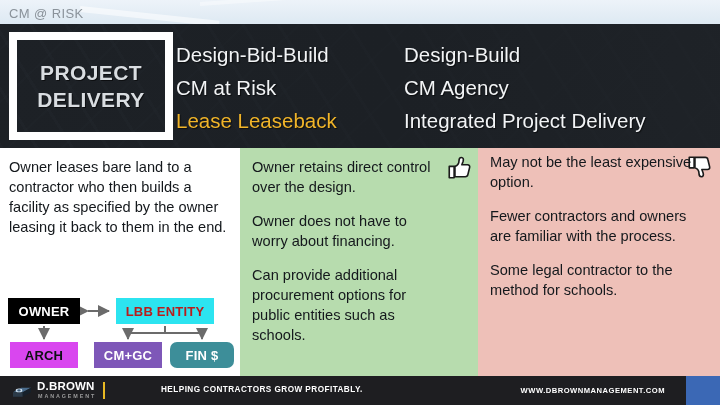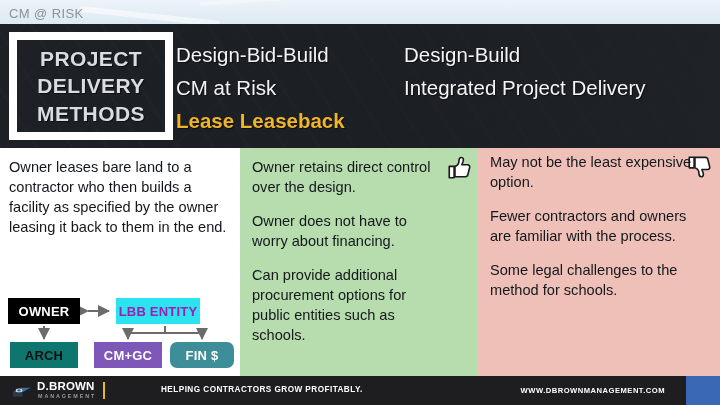--- a/index.html
+++ b/index.html
@@ -117,21 +117,21 @@
   .methods .col.second { width: 300px; }
   .m-item {
     color: #f2f4f6;
     font-size: 20.5px;
     line-height: 33px;
     white-space: nowrap;
     text-shadow: 1px 1px 1px rgba(0,0,0,.6);
   }
   .m-item.hl {
     color: #f0b429;
-    font-weight: bold;
+    font-weight: normal;
   }
 
   
   .panels {
     position: absolute;
     left: 0; top: 148px; width: 720px; height: 228px;
     display: flex;
     z-index: 3;
   }
   .panel-white { width: 240px; background: #ffffff; position: relative; }
@@ -173,22 +173,22 @@
   .dbox {
     position: absolute;
     display: flex; align-items: center; justify-content: center;
     font-weight: bold;
     font-size: 13px;
     letter-spacing: .2px;
     box-sizing: border-box;
     white-space: nowrap;
   }
   .d-owner { left: 2px;  top: 12px; width: 72px;  height: 26px; background: #000000; color: #ffffff; }
-  .d-lbb   { left: 110px;top: 12px; width: 84px;  height: 26px; background: #2ce4f0; color: #a21caf; }
-  .d-arch  { left: 4px;  top: 56px; width: 68px;  height: 26px; background: #0f766e; color: #0c1012; }
+  .d-lbb   { left: 110px;top: 12px; width: 98px;  height: 26px; background: #2ce4f0; color: #b91c1c; }
+  .d-arch  { left: 4px;  top: 56px; width: 68px;  height: 26px; background: #d946ef; color: #0c1012; }
   .d-cmgc  { left: 88px; top: 56px; width: 68px;  height: 26px; background: #7e57b8; color: #ffffff; }
   .d-fin   { left: 164px;top: 56px; width: 64px;  height: 26px; background: #3d8e99; color: #ffffff; border-radius: 7px; }
   .diagram svg { position: absolute; left: 0; top: 0; }
 
   
   .footer {
     position: absolute;
     left: 0; top: 376px; width: 720px; height: 29px;
     background: #1e1e21;
     z-index: 5;
@@ -250,31 +250,31 @@
 
   <div class="slide-label">CM @ RISK</div>
 
   <div class="header-band">
     <div class="truss"></div>
     <div class="scrim"></div>
 
     <div class="title-box">
       <div class="tl">PROJECT</div>
       <div class="tl">DELIVERY</div>
-      <div class="tl">METHODS</div>
     </div>
 
     <div class="methods">
       <div class="col">
         <div class="m-item">Design-Bid-Build</div>
         <div class="m-item">CM at Risk</div>
         <div class="m-item hl">Lease Leaseback</div>
       </div>
       <div class="col second">
         <div class="m-item">Design-Build</div>
+        <div class="m-item">CM Agency</div>
         <div class="m-item">Integrated Project Delivery</div>
       </div>
     </div>
   </div>
 
   <div class="panels">
 
     <div class="panel-white">
       <div class="body-text">Owner leases bare land to a contractor who then builds a facility as specified by the owner leasing it back to them in the end.</div>
 
@@ -319,21 +319,21 @@
     </div>
 
     <div class="panel-pink">
       <svg class="thumb thumb-down" viewBox="0 0 32 32">
         <path d="M4,4 h6 v13 h-6 z" fill="#ffffff" stroke="#1a1a1a" stroke-width="2" stroke-linejoin="round"></path>
         <path d="M11,17 c3,1 5,4 5,7 c0,2 1,4 3,4 c2,0 3,-2 2,-5 l-1.5,-4 h7 c2,0 3,-1.4 2.6,-3.2 l-2.2,-9 c-0.3,-1.5 -1.6,-2.6 -3.2,-2.6 h-12.7 z" fill="#ffffff" stroke="#1a1a1a" stroke-width="2" stroke-linejoin="round"></path>
       </svg>
       <div class="para-wrap">
         <p class="para body-text">May not be the least expensive option.</p>
         <p class="para body-text">Fewer contractors and owners are familiar with the process.</p>
-        <p class="para body-text">Some legal challenges to the method for schools.</p>
+        <p class="para body-text">Some legal contractor to the method for schools.</p>
       </div>
     </div>
   </div>
 
   <div class="footer">
     <svg class="logo-mark" viewBox="0 0 28 24">
       <path d="M2,15 L13,9 L26,9 L15,15 z" fill="#4a6b8a"></path>
       <path d="M2,15 L15,15 L15,21 L2,21 z" fill="#2b3a48"></path>
       <path d="M15,15 L26,9 L26,15 L15,21 z" fill="#16202a"></path>
       <ellipse cx="10" cy="12.5" rx="4.4" ry="2.6" fill="#cfe0ee"></ellipse>

